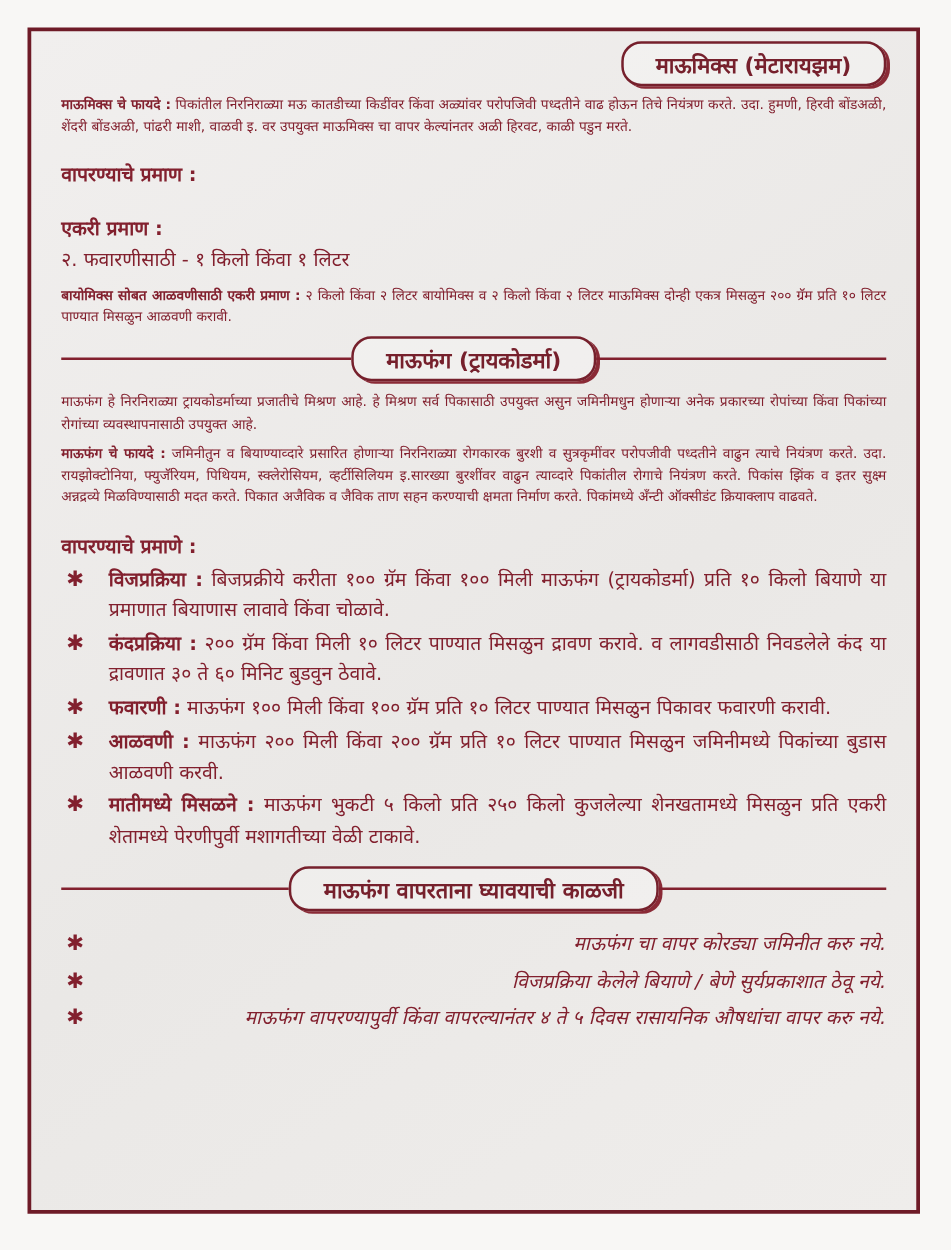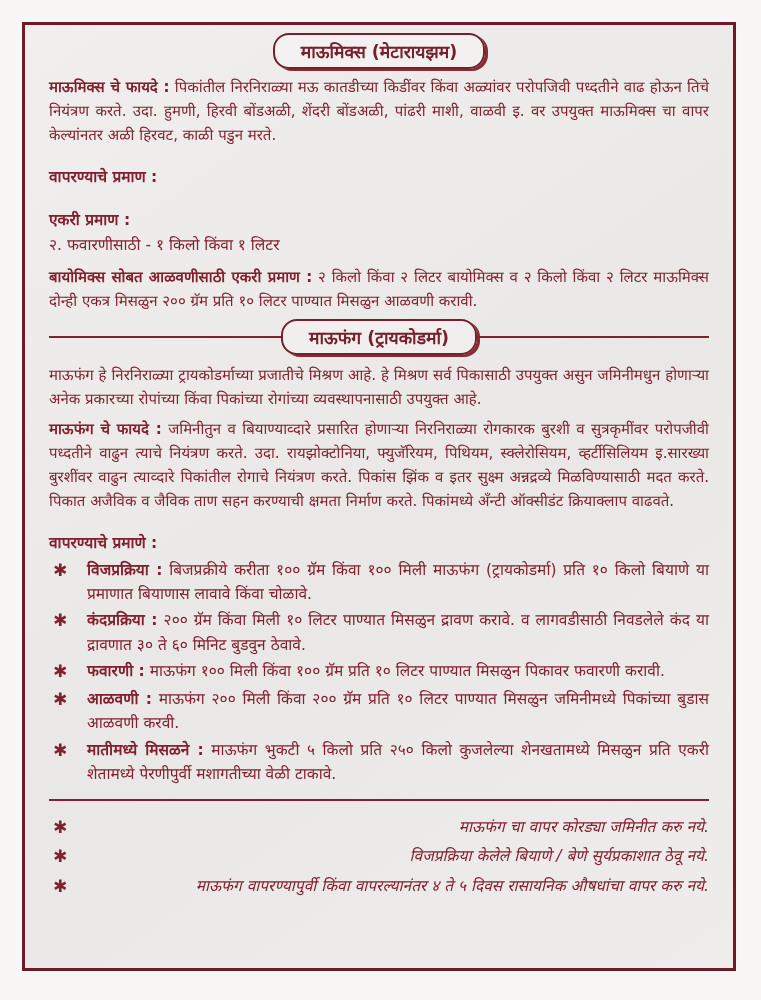--- a/index.html
+++ b/index.html
@@ -10,36 +10,36 @@
     overflow:hidden;
   }
   .page-frame{
     position:absolute;left:22px;top:22px;width:714px;height:949px;
     border:3px solid #6e1b27;
     background:linear-gradient(145deg,#f1efee 0%,#eae8e6 55%,#efedeb 100%);
     box-sizing:border-box;
     padding:8px 24px 10px 24px;
     color:#82202e;
   }
-  .center{text-align:center;}
+  .center{text-align:right;}
   .title-row{display:flex;align-items:center;margin:6px 0 8px 0;}
   .title-rule{flex:1;height:2px;background:#82202e;}
   .title-box{
     display:inline-block;
     border:2px solid #76202c;
     border-radius:16px;
     box-shadow:3px 2px 0 #8a2a36;
     padding:4px 26px;
     font-weight:bold;
     font-size:17.5px;
     color:#76202c;
     background:rgba(255,255,255,0.25);
     white-space:nowrap;
   }
-  .para{margin:6px 0;font-size:15px;line-height:1.6;text-align:justify;}
+  .para{margin:6px 0;font-size:11px;line-height:1.6;text-align:justify;}
   .h{font-weight:bold;font-size:15.5px;line-height:1.6;margin-top:18px;}
   .num-line{font-size:15.5px;line-height:1.62;}
   .b{font-weight:bold;}
   .star-item{display:flex;align-items:flex-start;margin:2px 0;}
   .star{flex:0 0 34px;font-weight:bold;font-size:17px;line-height:1.5;padding-left:4px;}
   .star-body{flex:1;font-size:15.5px;line-height:1.58;text-align:justify;}
   .caution-item{display:flex;align-items:flex-start;margin:4px 0;}
   .caution-item .star-body{text-align:right;font-style:italic;}
 </style>
 </head>
@@ -112,20 +112,21 @@
   <div class="star-item">
     <span class="star">✱</span>
     <div class="star-body">
       <span class="b">मातीमध्ये मिसळने :</span>
       <span>माऊफंग भुकटी ५ किलो प्रति २५० किलो कुजलेल्या शेनखतामध्ये मिसळुन प्रति एकरी शेतामध्ये पेरणीपुर्वी मशागतीच्या वेळी टाकावे.</span>
     </div>
   </div>
 
   <div class="title-row" style="margin-top:12px;margin-bottom:14px">
     <span class="title-rule"></span>
+    <span class="title-box">माऊफंग वापरताना घ्यावयाची काळजी</span>
     <span class="title-rule"></span>
   </div>
 
   <div class="caution-item">
     <span class="star">✱</span>
     <div class="star-body">माऊफंग चा वापर कोरड्या जमिनीत करु नये.</div>
   </div>
   <div class="caution-item">
     <span class="star">✱</span>
     <div class="star-body">विजप्रक्रिया केलेले बियाणे / बेणे सुर्यप्रकाशात ठेवू नये.</div>

